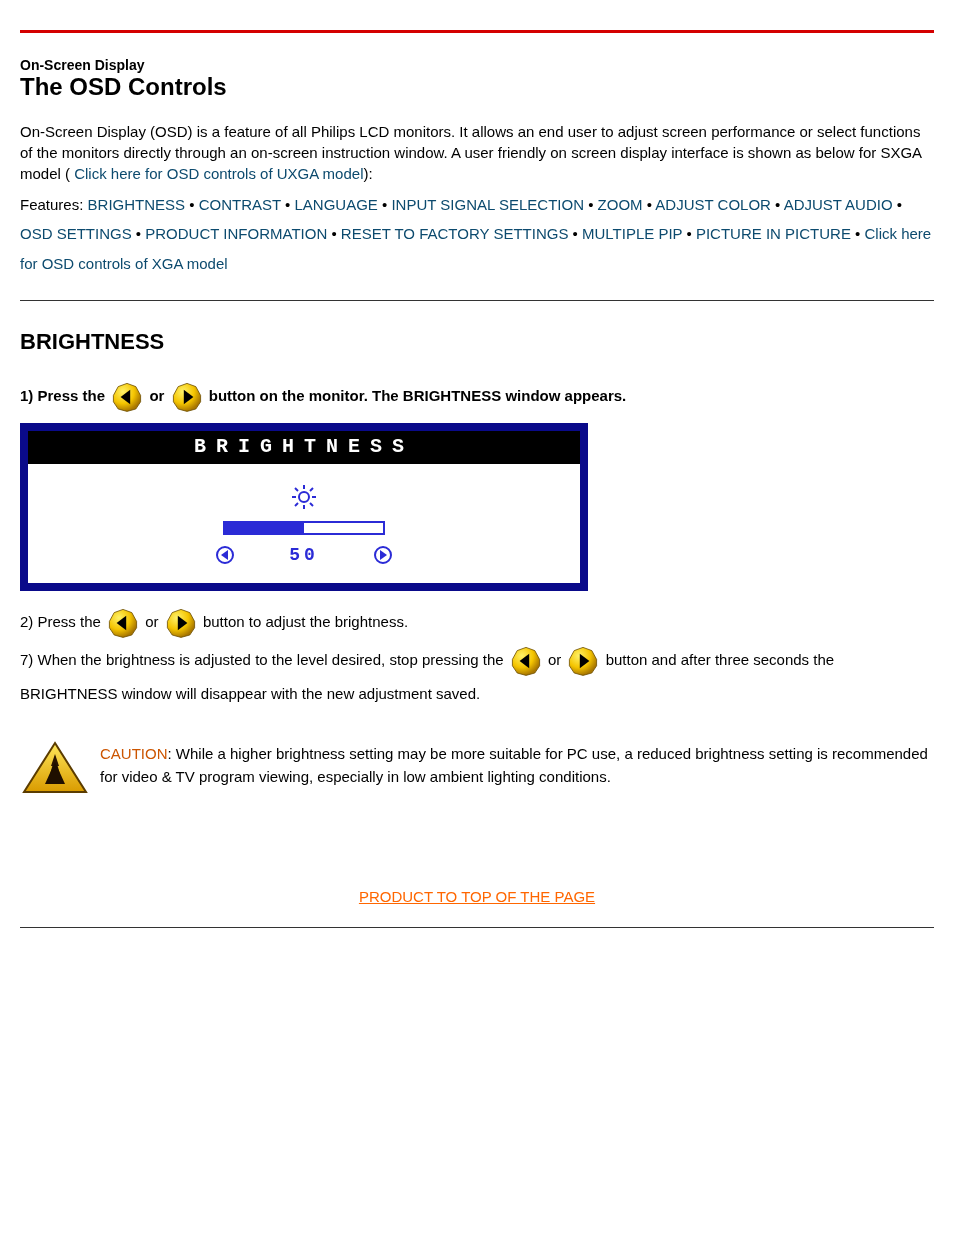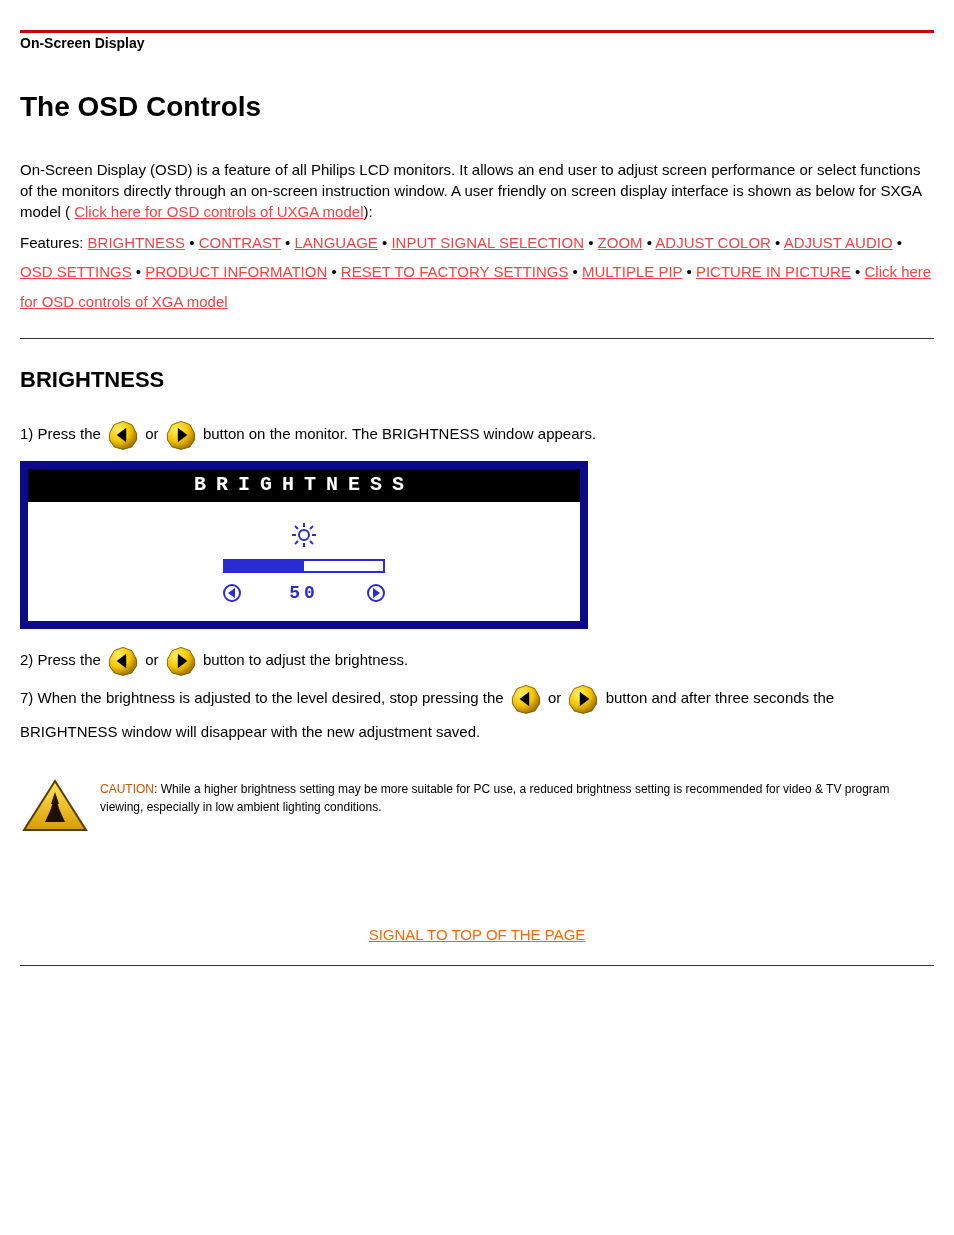--- a/index.html
+++ b/index.html
@@ -10,38 +10,36 @@
     font-family: Arial, Helvetica, sans-serif;
     font-size: 15px;
     color: #000;
     position: relative;
   }
   .page {
     padding: 30px 20px 20px 20px;
   }
   .section-title {
     border-top: 3px solid #d40000;
-    padding-top: 2px;
+    padding-top: 24px;
     font-weight: bold;
     font-size: 14px;
-    margin-bottom: 40px;
   }
   .main-heading {
-    font-size: 28px;
-    font-weight: bold;
-    margin-bottom: 36px;
+    font-size: 24px;
+    font-weight: bold;
+    margin-bottom: 20px;
   }
   .intro {
     margin-bottom: 6px;
     font-size: 15px;
     line-height: 1.4;
   }
   a.link {
-    color: #ef4444;
-    text-decoration: underline;
+    color: #0c4a6e;
     cursor: pointer;
   }
   .features {
     margin-top: 4px;
     line-height: 1.95;
     font-size: 15px;
   }
   .features-label {
     font-size: 15px;
   }
@@ -108,21 +106,21 @@
   }
   .progress-fill {
     background: #2b2bd6;
     height: 100%;
     width: 50%;
   }
   .osd-controls {
     display: flex;
     align-items: center;
     justify-content: space-between;
-    width: 162px;
+    width: 177px;
     margin-top: 10px;
   }
   .osd-val {
     color: #2b2bd6;
     font-family: "Courier New", monospace;
     font-size: 18px;
     font-weight: bold;
     letter-spacing: 4px;
   }
   .blue-arrow {
@@ -135,21 +133,21 @@
     align-items: flex-start;
     gap: 10px;
     margin-top: 30px;
   }
   .caution-icon {
     width: 70px;
     height: 58px;
     flex: 0 0 auto;
   }
   .caution-text {
-    font-size: 12px;
+    font-size: 15px;
     line-height: 1.55;
     padding-top: 2px;
   }
   .caution-label {
     color: #cc5500;
   }
   .return-link {
     display: block;
     text-align: center;
     color: #ff6600;
@@ -180,21 +178,21 @@
 <div class="features">
   <span class="features-label">Features:</span>
   <a class="link">BRIGHTNESS</a><span> • </span><a class="link">CONTRAST</a><span> • </span><a class="link">LANGUAGE</a><span> • </span><a class="link">INPUT SIGNAL SELECTION</a><span> • </span><a class="link">ZOOM</a><span> • </span><a class="link">ADJUST COLOR</a><span> • </span><a class="link">ADJUST AUDIO</a><span> • </span><a class="link">OSD SETTINGS</a><span> • </span><a class="link">PRODUCT INFORMATION</a><span> • </span><a class="link">RESET TO FACTORY SETTINGS</a><span> • </span><a class="link">MULTIPLE PIP</a><span> • </span><a class="link">PICTURE IN PICTURE</a><span> • </span><a class="link">Click here for OSD controls of XGA model</a>
 </div>
 
 <hr class="sep">
 
 <h2 class="subhead">BRIGHTNESS</h2>
 
 
-<div class="btn-row body-text" style="margin-top:24px;">
+<div class="btn-row body-text" style="margin-top:24px;font-weight:bold;">
   <span>1) Press the </span>
   <span class="yel-btn">
     <svg viewBox="0 0 40 40">
       <defs>
         <radialGradient id="g1" cx="35%" cy="30%" r="70%">
           <stop offset="0%" stop-color="#fff26a"></stop>
           <stop offset="60%" stop-color="#f4c400"></stop>
           <stop offset="100%" stop-color="#a87600"></stop>
         </radialGradient>
       </defs>
@@ -300,17 +298,17 @@
       <polygon points="35,16 28,42 42,42" fill="#2b1500"></polygon>
       <polygon points="31,26 39,26 35,14" fill="#2b1500"></polygon>
       <polygon points="35,22 25,44 45,44" fill="#1f0f00"></polygon>
     </svg>
   </span>
   <div class="caution-text">
     <span class="caution-label">CAUTION</span><span>: While a higher brightness setting may be more suitable for PC use, a reduced brightness setting is recommended for video &amp; TV program viewing, especially in low ambient lighting conditions.</span>
   </div>
 </div>
 
-<a class="return-link">SIGNAL TO TOP OF THE PAGE</a>
+<a class="return-link">PRODUCT TO TOP OF THE PAGE</a>
 
 <hr class="bottom">
 
 </div>
 
 </body></html>

